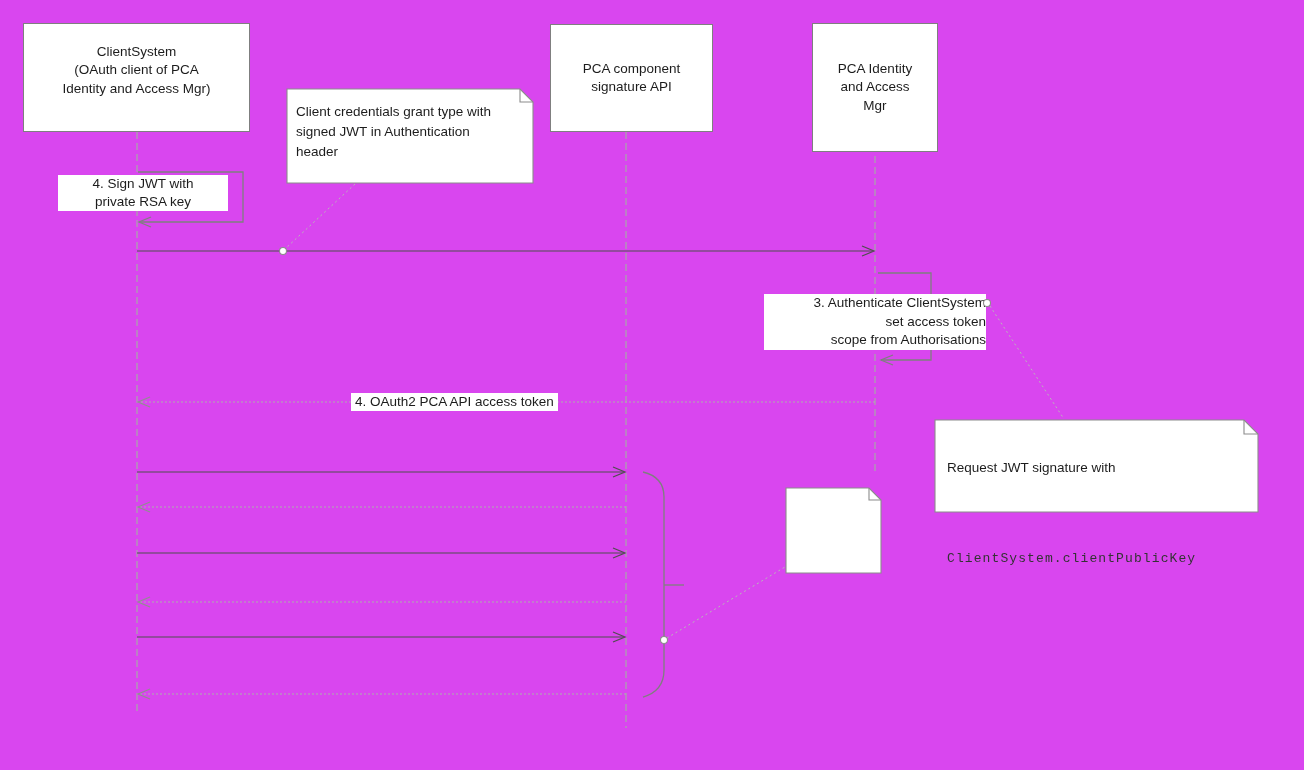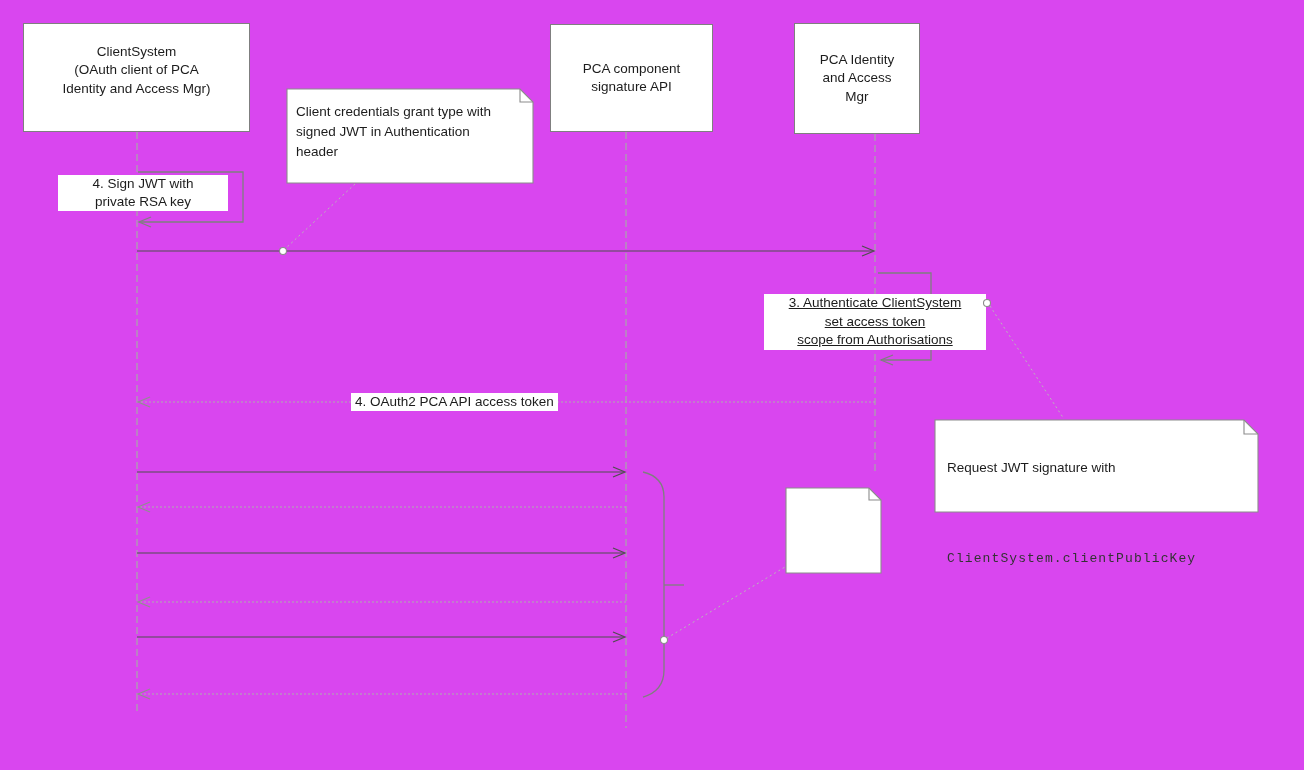--- a/index.html
+++ b/index.html
@@ -119,29 +119,29 @@
     </g>
   </svg>
 
   <div class="actor-box" style="left:23px;top:23px;width:227px;height:109px;padding-bottom:14px;">ClientSystem
 (OAuth client of PCA
 Identity and Access Mgr)</div>
 
   <div class="actor-box" style="left:550px;top:24px;width:163px;height:108px;">PCA component
 signature API</div>
 
-  <div class="actor-box" style="left:794px;top:23px;width:126px;height:111px;">PCA Identity
+  <div class="actor-box" style="left:812px;top:23px;width:126px;height:129px;">PCA Identity
 and Access
 Mgr</div>
 
   <div class="msg-label" style="left:58px;top:175px;width:170px;text-align:center;">4. Sign JWT with
 private RSA key</div>
 
 
-  <div class="msg-label" style="left:764px;top:294px;width:222px;text-align:center;line-height:18.5px;text-decoration:underline;">3. Authenticate ClientSystem
+  <div class="msg-label" style="left:764px;top:294px;width:222px;text-align:right;line-height:18.5px;">3. Authenticate ClientSystem
 set access token
 scope from Authorisations</div>
 
   <div class="msg-label" style="left:351px;top:393px;padding:0 4px;">4. OAuth2 PCA API access token</div>
 
   <div class="note-text" style="left:296px;top:102px;width:230px;">Client credentials grant type with
 signed JWT in Authentication
 header</div>
 
   <div class="note-text" style="left:947px;top:435px;width:305px;line-height:22px;">

